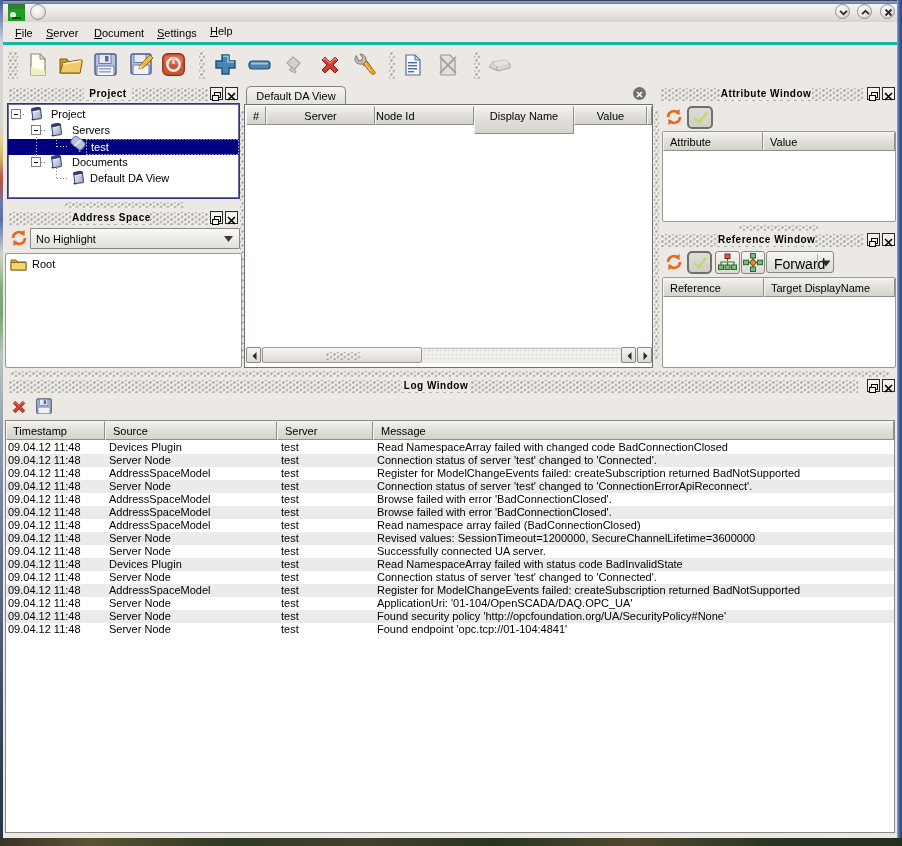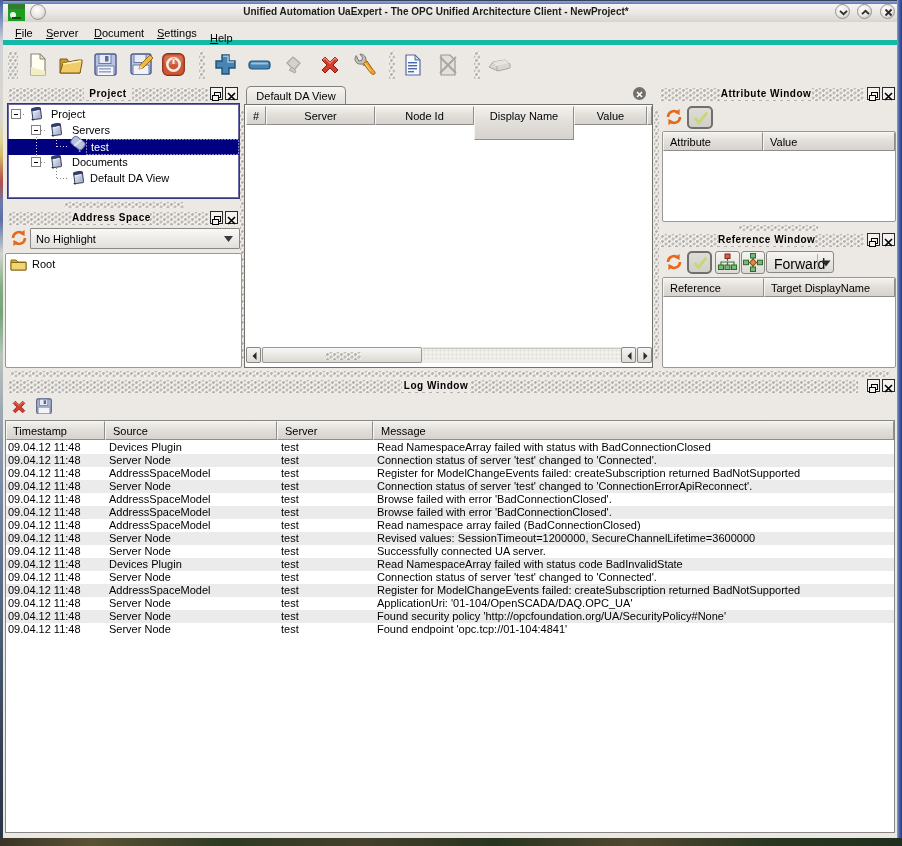--- a/index.html
+++ b/index.html
@@ -48,39 +48,38 @@
   <div class="abs" style="left:0;top:1px;width:100%;height:3px;background:linear-gradient(#8ea6d4,#5c7cba);"></div>
 
   <svg class="abs" style="left:5px;top:4px;" width="17" height="17">
     <rect x="0" y="0" width="17" height="17" fill="#1e9e1e"></rect>
     <rect x="0" y="0" width="17" height="5" fill="#2e7e2e"></rect>
     <circle cx="5" cy="11" r="3" fill="#e8f8e8"></circle>
     <rect x="4" y="13" width="9" height="2" fill="#105010"></rect>
   </svg>
 
   <div class="abs" style="left:27px;top:4px;width:16px;height:16px;border-radius:50%;background:radial-gradient(circle at 6px 5px,#ffffff,#e8e6e2 55%,#b8b5b0);border:1px solid #9a9792;"></div>
-  <div class="abs" style="left:0;top:6px;width:866px;text-align:center;font-size:10px;font-weight:bold;color:#1c1c1c;letter-spacing:0px;">Unified Automation UaExpert -  The OPC Unified Architecture Client - NewProject*</div>
 
   <div class="winbtn abs" style="left:832px;top:4px;"><svg width="15" height="15">
         <path d="M4 5.8 L7.5 9.2 L11 5.8" stroke="#2a2a30" stroke-width="1.8" fill="none"></path>
       </svg></div>
   <div class="winbtn abs" style="left:854px;top:4px;"><svg width="15" height="15">
         <path d="M4 9.2 L7.5 5.8 L11 9.2" stroke="#2a2a30" stroke-width="1.8" fill="none"></path>
       </svg></div>
   <div class="winbtn abs" style="left:877px;top:4px;"><svg width="15" height="15">
         <path d="M4.5 4.5 L10.5 10.5 M10.5 4.5 L4.5 10.5" stroke="#2a2a30" stroke-width="1.8" fill="none"></path>
       </svg></div>
 </div>
 
-<div id="menubar" class="abs" style="left:3px;top:22px;width:894px;height:23px;background:#ece9e5;border-bottom:5px solid #14b8a6;font-size:11px;color:#000;">
+<div id="menubar" class="abs" style="left:3px;top:22px;width:894px;height:23px;background:#ece9e5;border-bottom:3px solid #14b8a6;font-size:11px;color:#000;">
   <span class="abs" style="left:12px;top:5px;"><u>F</u>ile</span>
   <span class="abs" style="left:43px;top:5px;"><u>S</u>erver</span>
   <span class="abs" style="left:91px;top:5px;"><u>D</u>ocument</span>
   <span class="abs" style="left:154px;top:5px;"><u>S</u>ettings</span>
-  <span class="abs" style="left:207px;top:10px;"><u>H</u>elp</span>
+  <span class="abs" style="left:207px;top:3px;"><u>H</u>elp</span>
 </div>
 
 <div id="toolbar" class="abs" style="left:3px;top:45px;width:894px;height:40px;background:#ece9e5;">
   <div class="dotsv abs" style="left:5px;top:6px;width:10px;height:28px;"></div>
 
   <svg class="abs" style="left:24px;top:8px;" width="22" height="24" viewBox="0 0 22 24">
     <path d="M4 1 L13 1 L18 6 L18 22 L4 22 Z" fill="#fffff2" stroke="#8a8878" stroke-width="1.2"></path>
     <path d="M13 1 L13 6 L18 6 Z" fill="#e8e4b8" stroke="#8a8878" stroke-width="1"></path>
     <path d="M4 14 L4 22 L18 22 L18 18 Z" fill="#f2edc2"></path>
   </svg>
@@ -290,22 +289,22 @@
     <div class="abs" style="left:389px;top:2px;width:13px;height:13px;border-radius:50%;background:#72706c;">
       <svg width="13" height="13">
           <path d="M4 4 L9 9 M9 4 L4 9" stroke="#fff" stroke-width="1.6"></path>
         </svg>
     </div>
   </div>
   <div id="tabframe" class="abs" style="left:0;top:19px;width:409px;height:264px;border:1px solid #73716d;background:#fff;"></div>
   <div id="datable">
     <div class="abs hdrcell" style="left:2px;top:21px;width:20px;height:19px;text-align:center;line-height:18px;">#</div>
     <div class="abs hdrcell" style="left:22px;top:21px;width:109px;height:19px;text-align:center;line-height:18px;">Server</div>
-    <div class="abs hdrcell" style="left:131px;top:21px;width:99px;height:19px;text-align:center;line-height:18px;">Node Id</div>
-    <div class="abs hdrcell" style="left:230px;top:21px;width:100px;height:34px;text-align:center;line-height:18px;">Display Name</div>
+    <div class="abs hdrcell" style="left:131px;top:21px;width:99px;height:19px;line-height:18px;">Node Id</div>
+    <div class="abs hdrcell" style="left:230px;top:21px;width:100px;height:28px;text-align:center;line-height:18px;">Display Name</div>
     <div class="abs hdrcell" style="left:330px;top:21px;width:73px;height:19px;text-align:center;line-height:18px;">Value</div>
     <div class="abs hdrcell" style="left:403px;top:21px;width:5px;height:19px;"></div>
 
     <div class="abs" style="left:2px;top:262px;width:406px;height:16px;background:#eceae6;">
       <div class="abs kbtn" style="left:0;top:0;width:15px;height:16px;border-radius:2px;"><svg width="15" height="16">
             <path d="M9.5 4 L5.5 8 L9.5 12 Z" fill="#2a2a2a"></path>
           </svg></div>
       <div class="abs" style="left:16px;top:0;width:160px;height:16px;background:linear-gradient(#f8f7f5,#dcd9d4);border:1px solid #9a9894;border-radius:2px;">
         <div class="dots abs" style="left:62px;top:4px;width:36px;height:8px;"></div>
       </div>
@@ -435,21 +434,21 @@
             <col style="width:99px">
             <col style="width:172px">
             <col style="width:96px">
             <col>
           </colgroup>
         <tbody>
             <tr>
               <td>09.04.12 11:48</td>
               <td>Devices Plugin</td>
               <td>test</td>
-              <td>Read NamespaceArray failed with status with BadConnectionClosed</td>
+              <td>Read NamespaceArray failed with changed code BadConnectionClosed</td>
             </tr>
         <tr>
               <td>09.04.12 11:48</td>
               <td>Server Node</td>
               <td>test</td>
               <td>Connection status of server 'test' changed to 'Connected'.</td>
             </tr>
         <tr>
               <td>09.04.12 11:48</td>
               <td>AddressSpaceModel</td>

